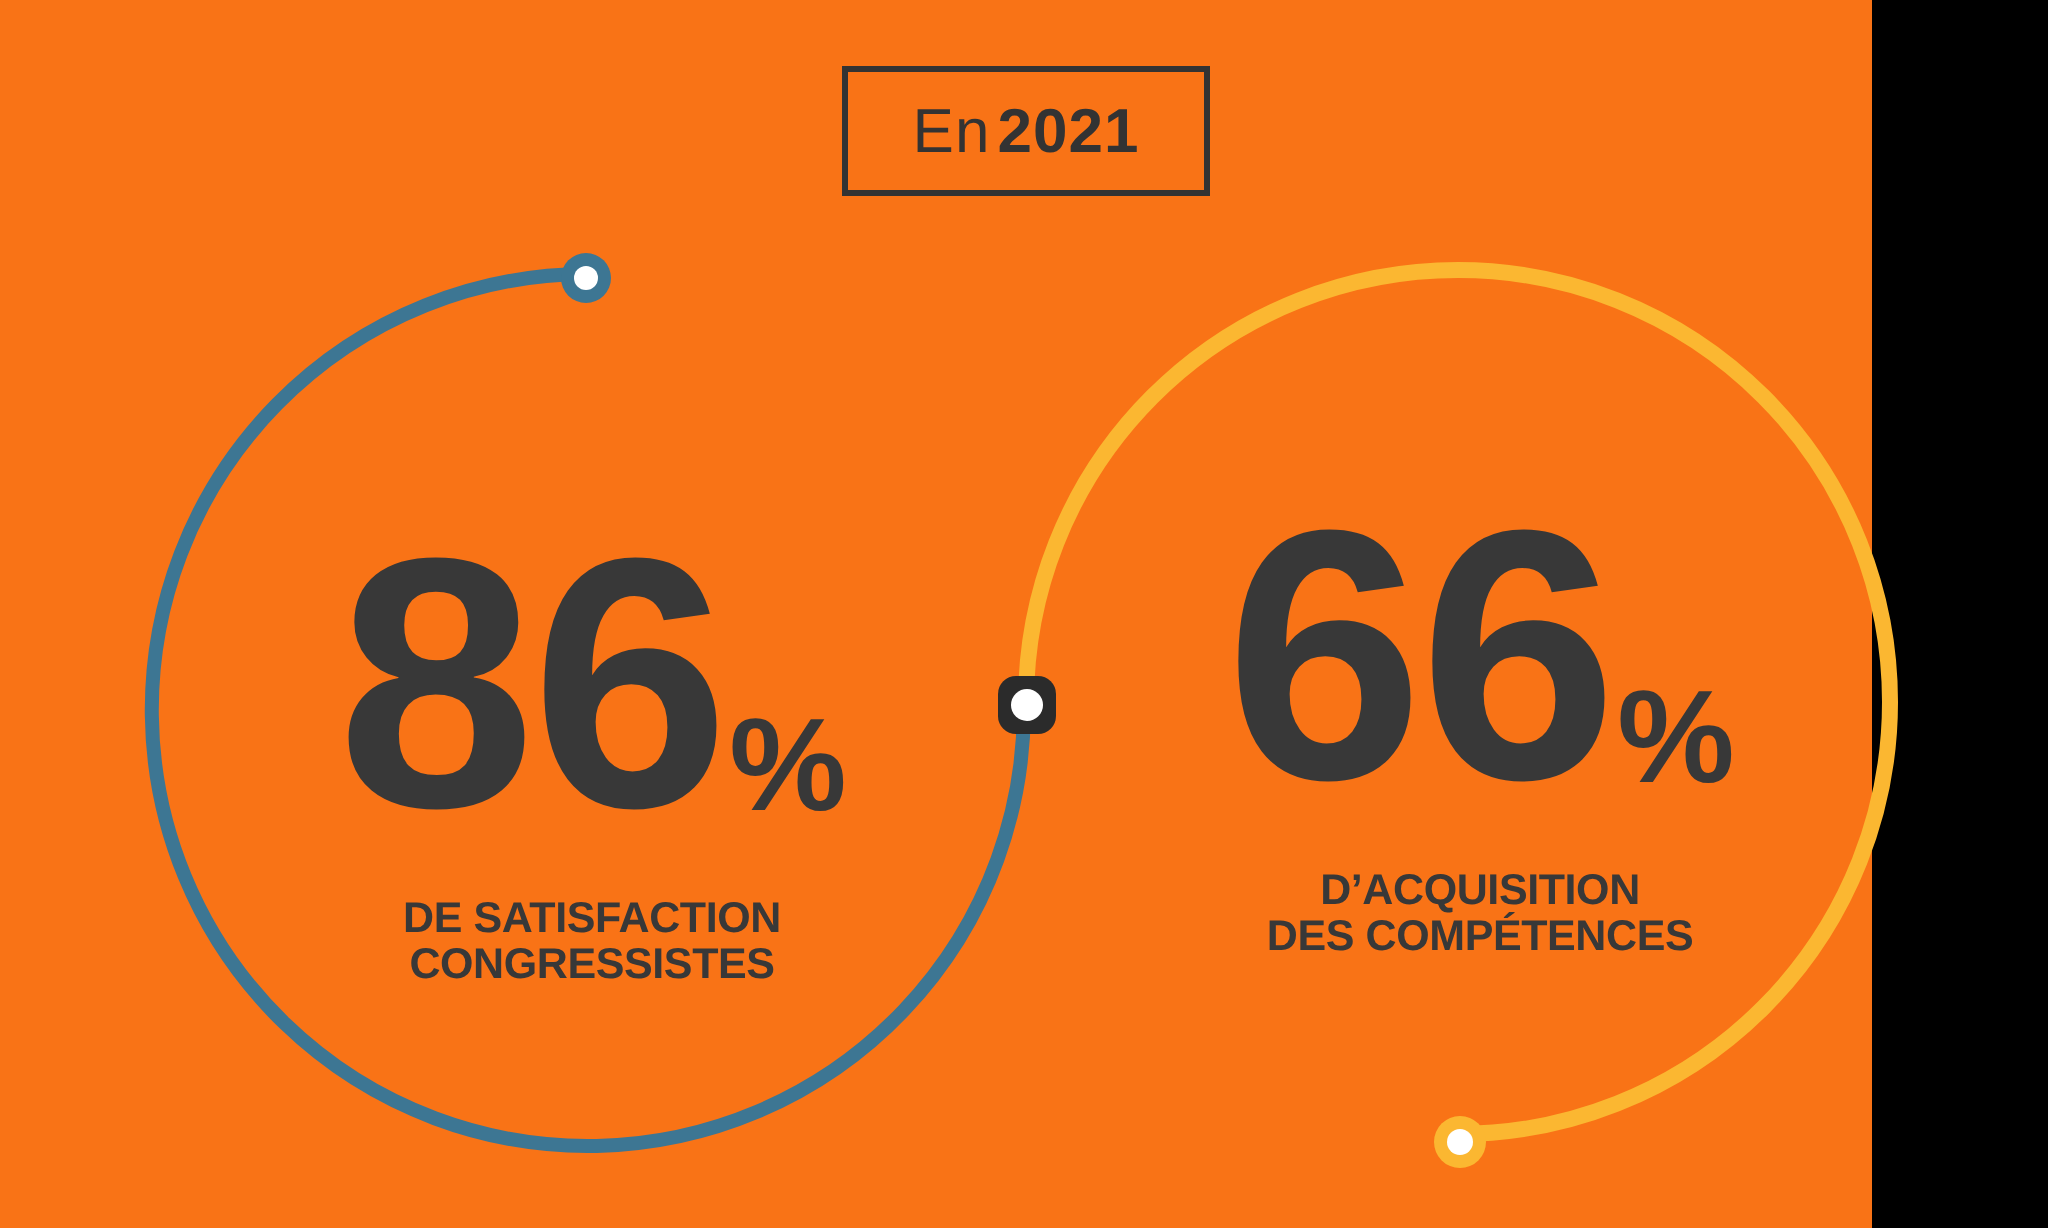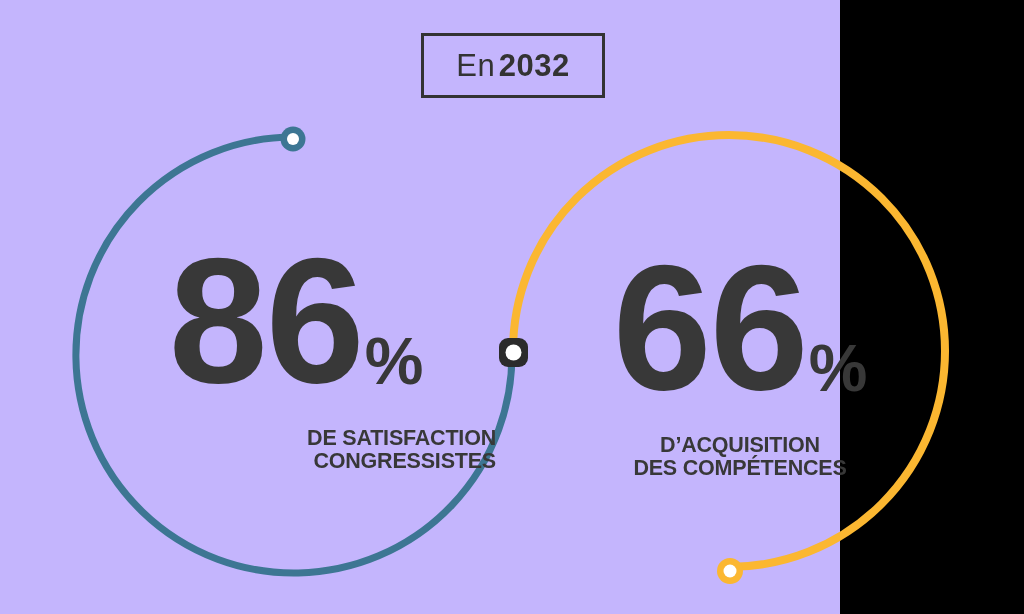--- a/index.html
+++ b/index.html
@@ -11,23 +11,23 @@
   body {
     width: 1024px;
     height: 614px;
     overflow: hidden;
     font-family: "Liberation Sans", sans-serif;
     -webkit-font-smoothing: antialiased;
   }
 
   #infographic {
     position: relative;
-    width: 840px;
+    width: 936px;
     height: 614px;
-    background: #c4b5fd;
+    background: #f97316;
   }
 
   
   .year-badge {
     position: absolute;
     left: 421px;
     top: 33px;
     width: 184px;
     height: 65px;
     box-sizing: border-box;
@@ -95,38 +95,37 @@
     font-weight: 700;
     color: #383838;
     line-height: 1.08;
     letter-spacing: -0.2px;
     text-transform: uppercase;
     white-space: pre-line;
   }
 
   #stat-left {
     left: 96px;
-    top: 239px;
+    top: 260px;
     width: 400px;
-    text-align: right;
   }
   #stat-right {
     left: 540px;
     top: 246px;
     width: 400px;
   }
 </style>
 </head>
 <body>
 
 <div id="infographic">
 
   <div class="year-badge">
     <span class="year-prefix">En</span>
-    <span class="year-value">2032</span>
+    <span class="year-value">2021</span>
   </div>
 
   <svg id="rings" viewBox="0 0 1024 614" width="1024" height="614">
 
     <path d="M 293.1 137.0
              A 218 218 0 1 0 511.8 348.6" fill="none" stroke="#3d7693" stroke-width="7" stroke-linecap="round"></path>
 
     <path d="M 513.0 351.0
              A 216 216 0 1 1 729.0 567.0" fill="none" stroke="#fbb731" stroke-width="8" stroke-linecap="round"></path>
 

